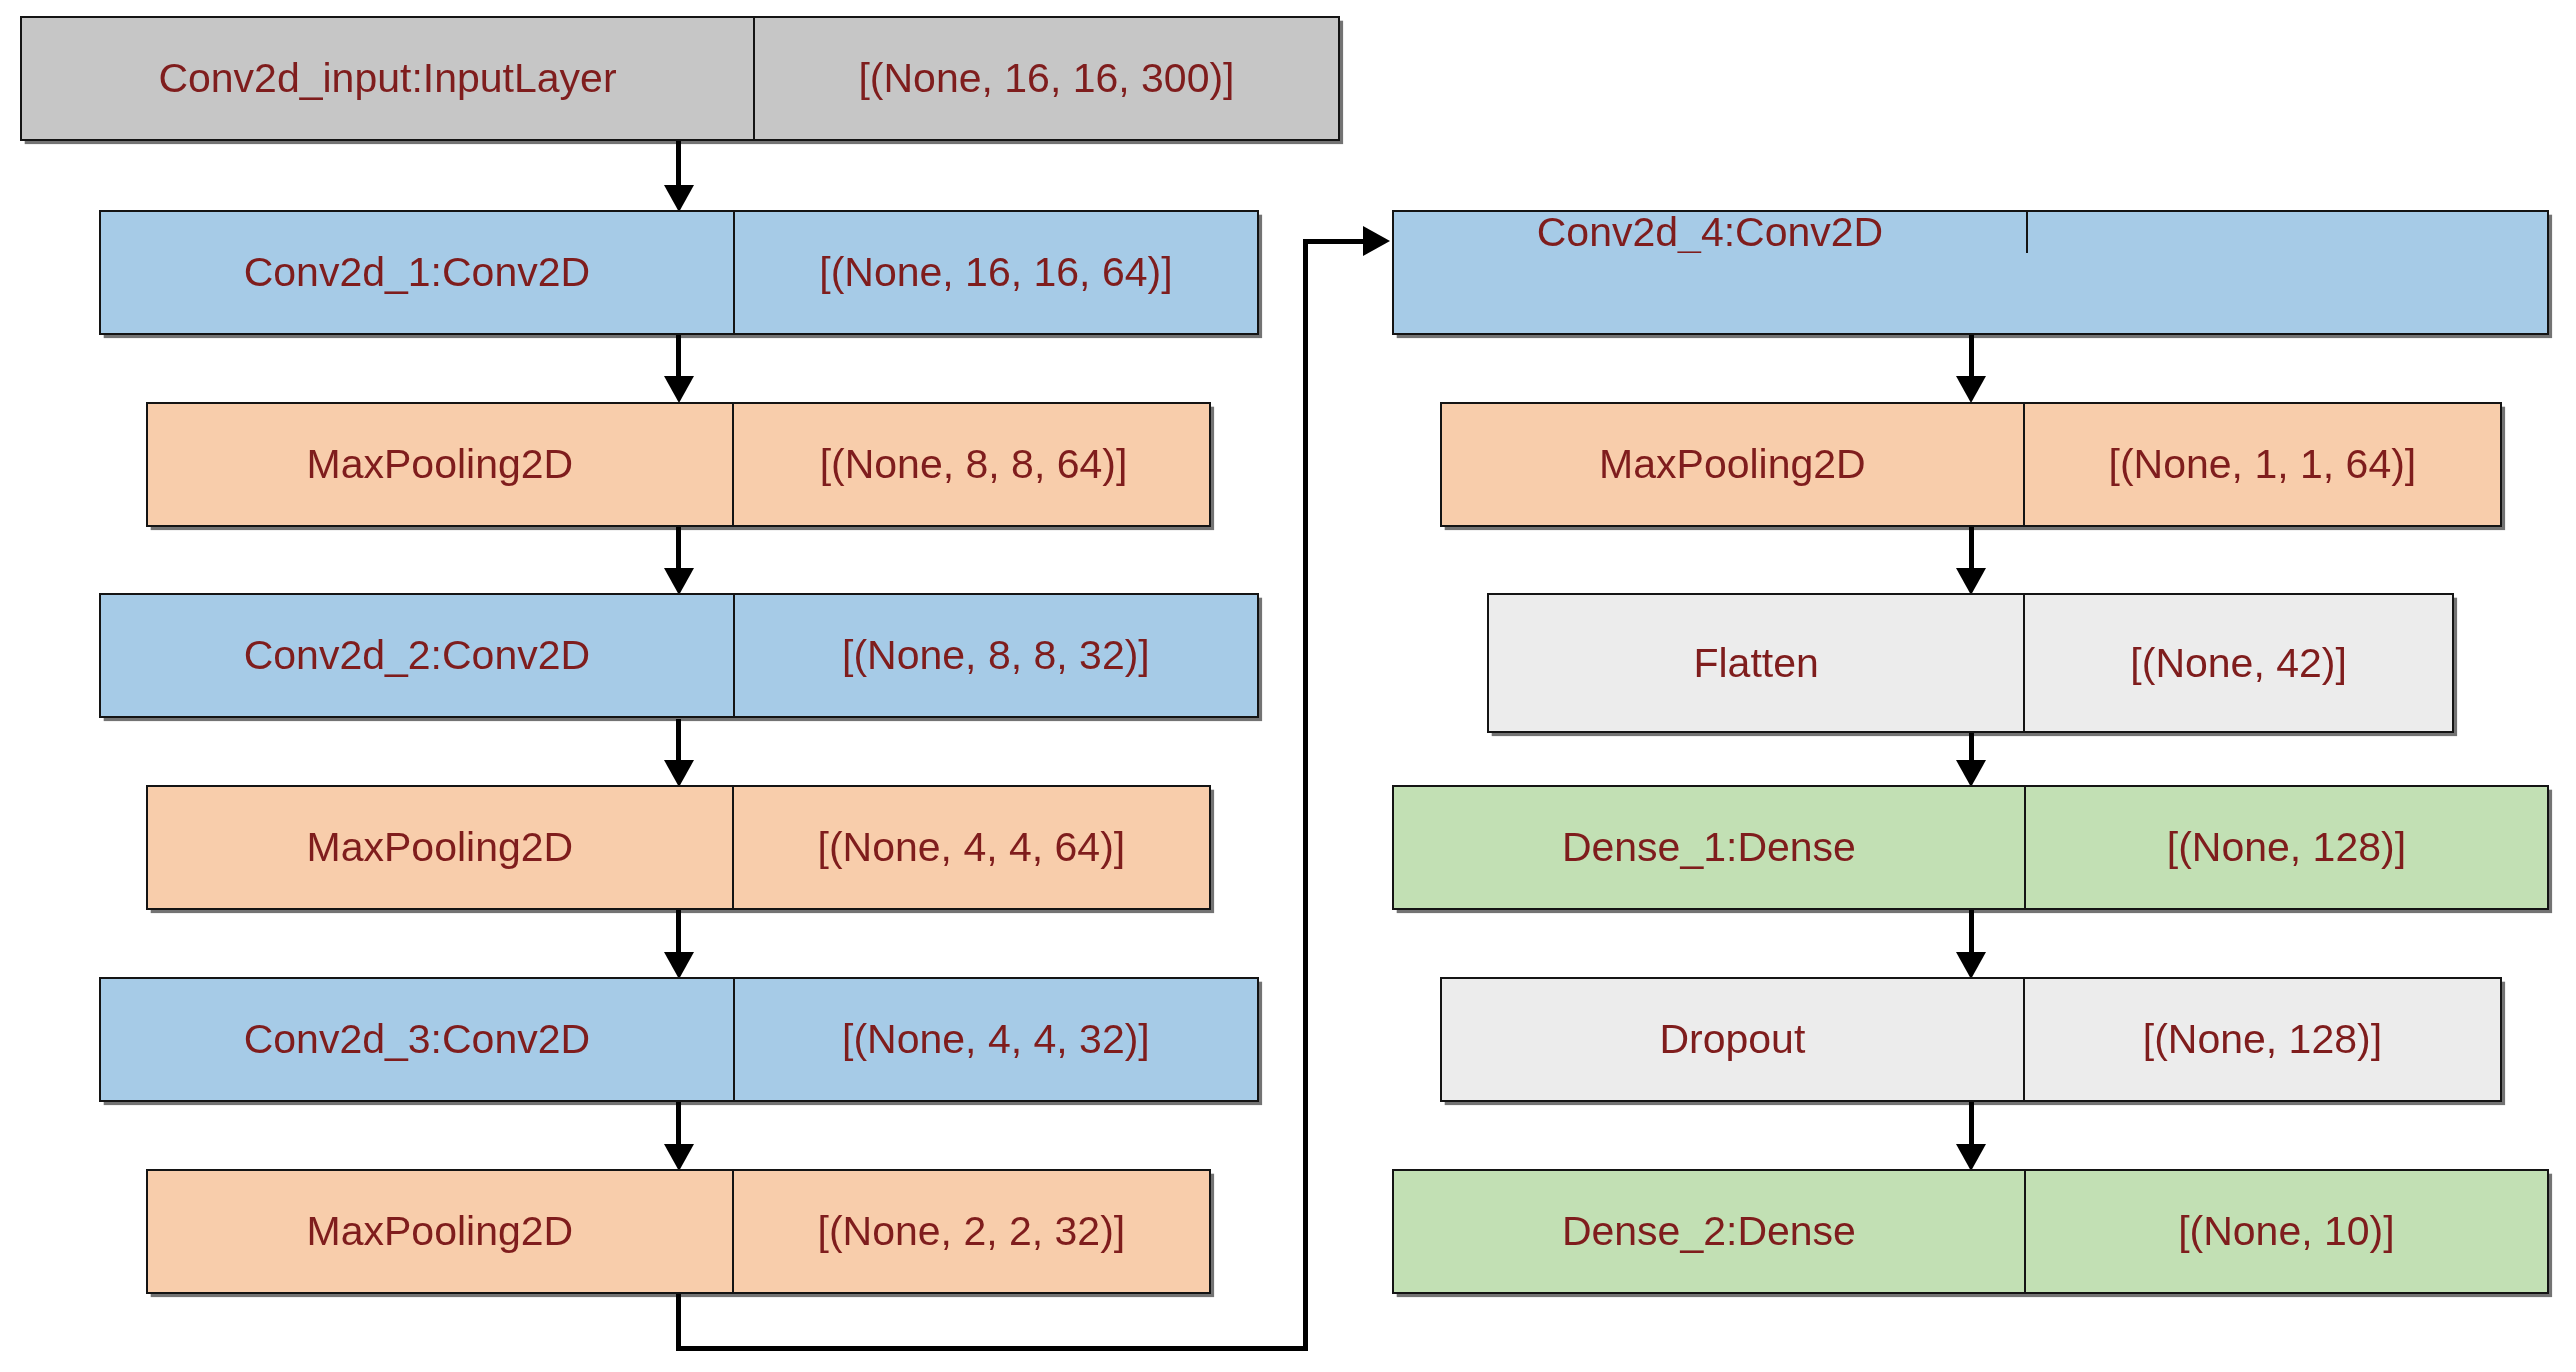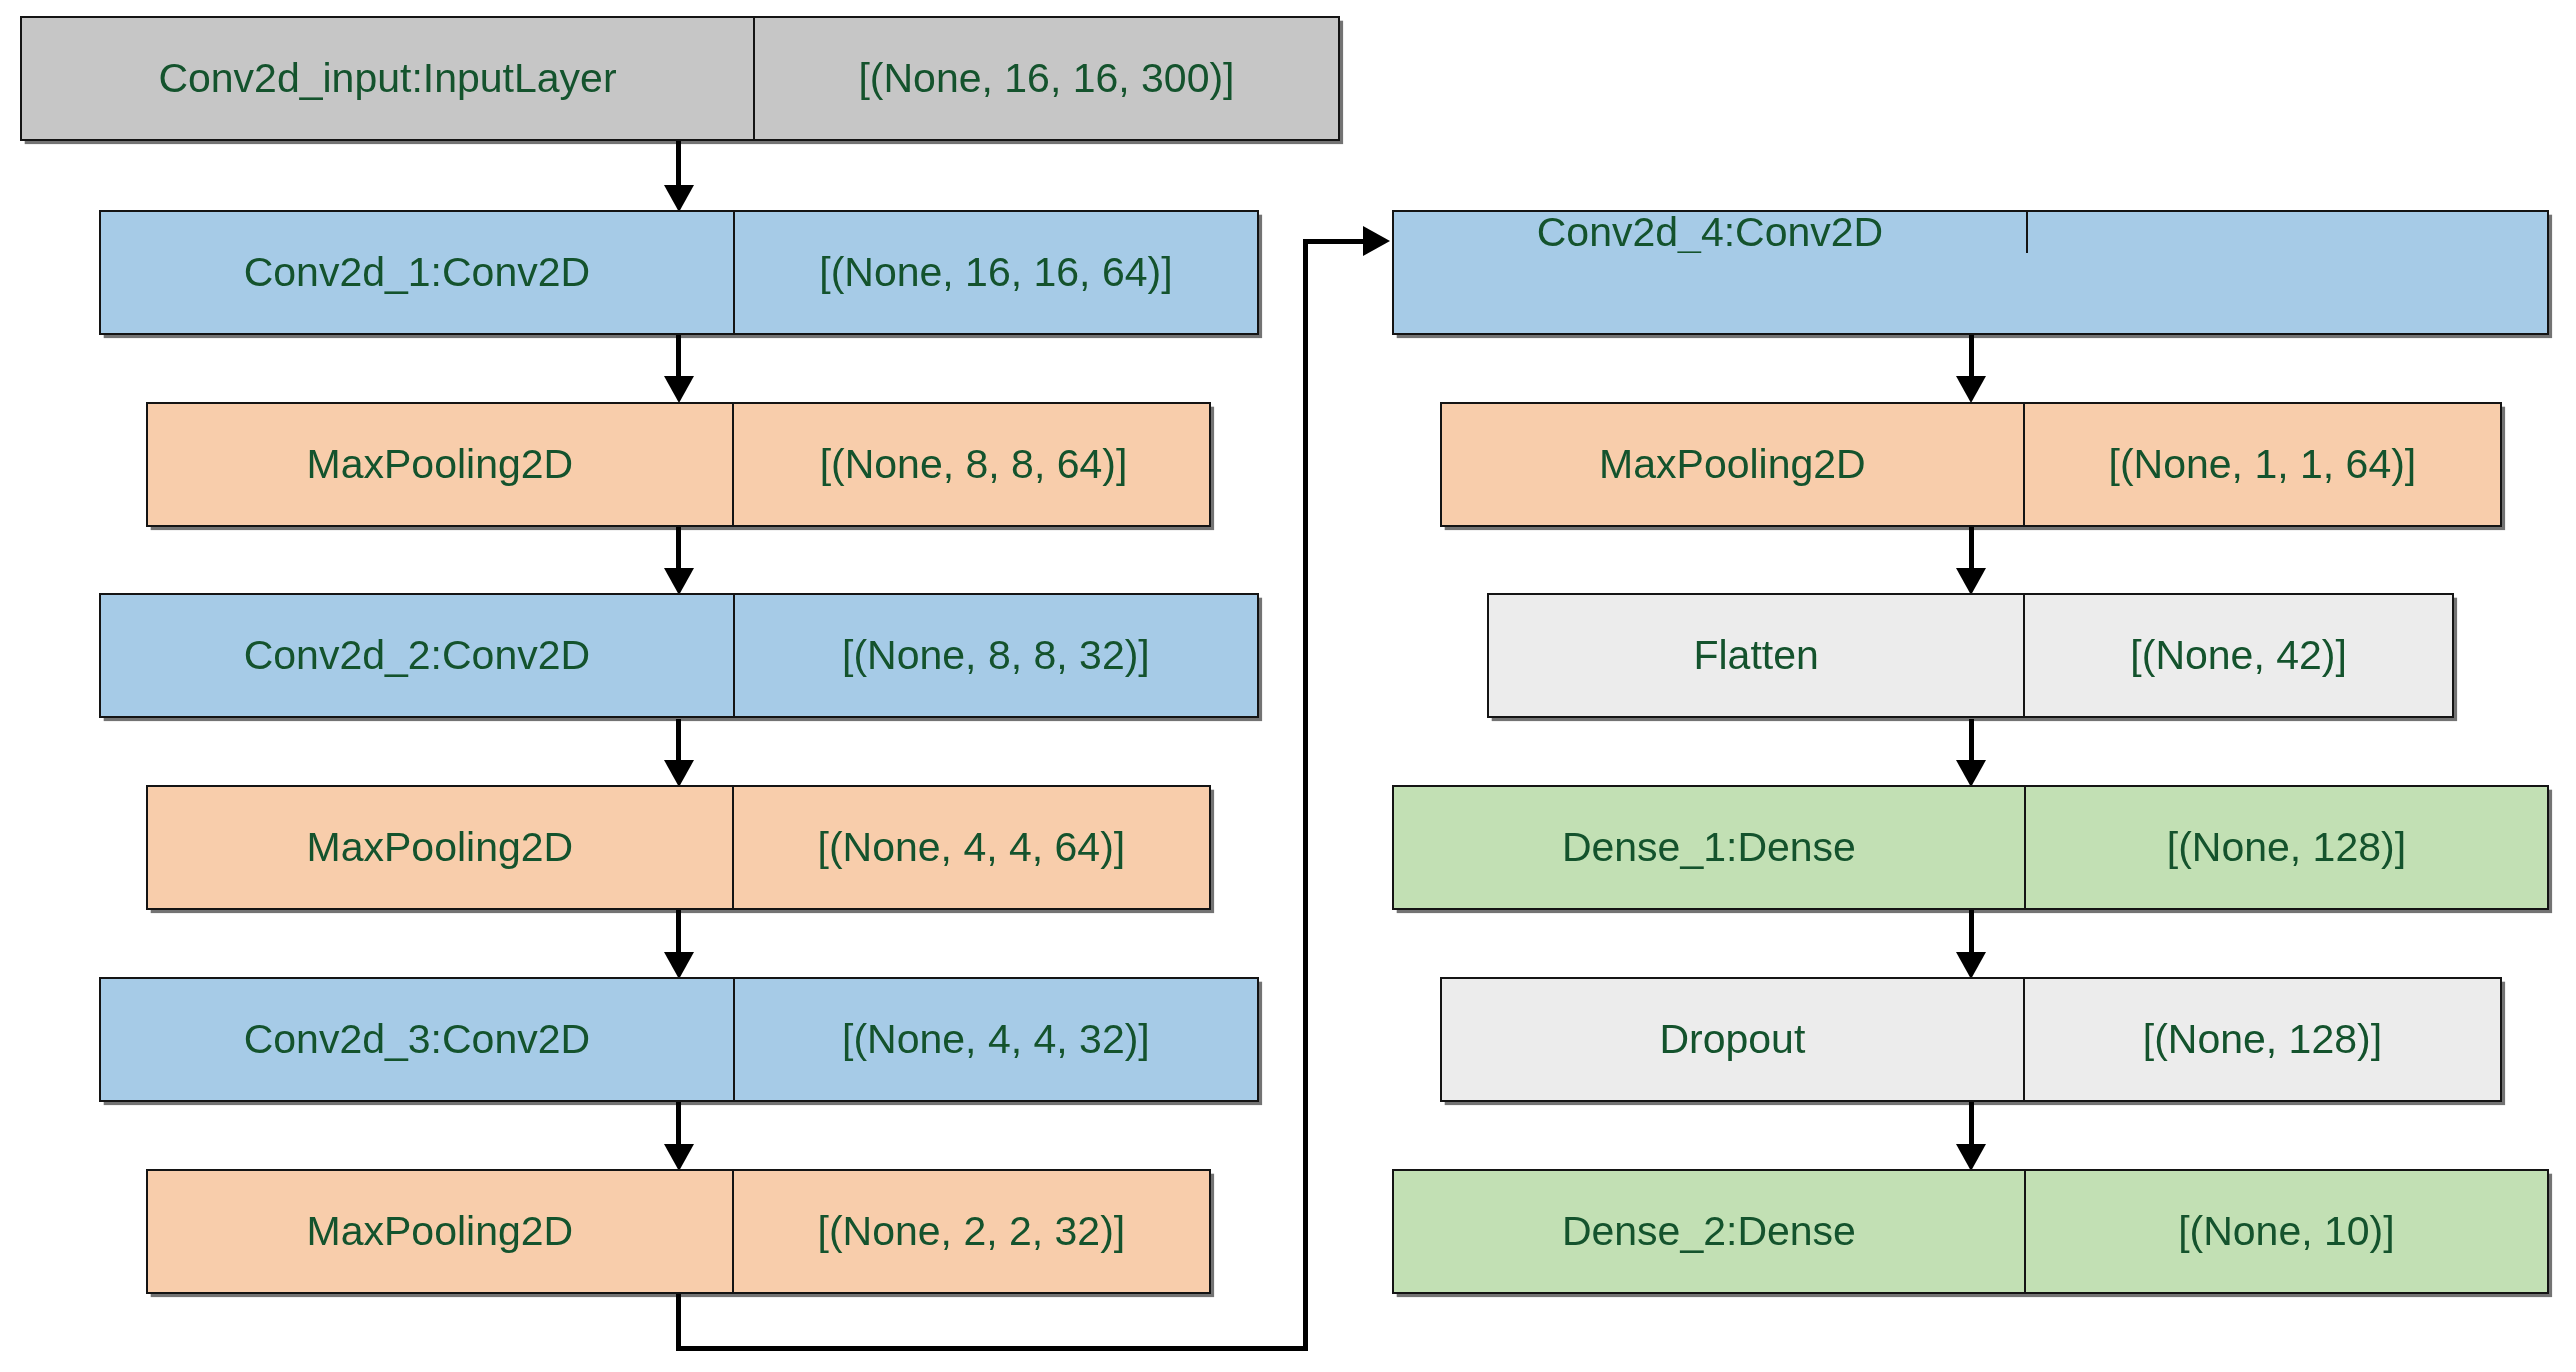--- a/index.html
+++ b/index.html
@@ -28,21 +28,21 @@
     box-shadow: 3.9px 3.9px 0 -0.8px rgba(0,0,0,0.55);
     z-index: 5;
   }
   .node .cell {
     box-sizing: border-box;
     display: flex;
     align-items: center;
     justify-content: center;
     font-size: 41px;
     line-height: 1;
-    color: #14532d;
+    color: #7f1d1d;
     white-space: nowrap;
     overflow: hidden;
     padding: 0 7.8px;
   }
   .node .cell.name {
     border-right: 2.3px solid #141414;
   }
   
   .fill-input   { background: #c6c6c6; }
   .fill-conv    { background: #a6cbe7; }
@@ -124,21 +124,21 @@
 
   <div class="node fill-conv" style="left:1392px; top:210px; width:1157px; height:125px;flex-direction:column;">
     <div class="cell name" style="width:634px;">Conv2d_4:Conv2D</div>
   </div>
 
   <div class="node fill-pool" style="left:1440px; top:402px; width:1062px; height:125px;">
     <div class="cell name" style="width:585px;">MaxPooling2D</div>
     <div class="cell shape" style="width:477px;">[(None, 1, 1, 64)]</div>
   </div>
 
-  <div class="node fill-plain" style="left:1487px; top:593px; width:967px; height:125px;">
+  <div class="node fill-plain" style="left:1487px; top:593px; width:967px; height:140px;">
     <div class="cell name" style="width:539px;">Flatten</div>
     <div class="cell shape" style="width:429px;">[(None, 42)]</div>
   </div>
 
   <div class="node fill-dense" style="left:1392px; top:785px; width:1157px; height:125px;">
     <div class="cell name" style="width:634px;">Dense_1:Dense</div>
     <div class="cell shape" style="width:523px;">[(None, 128)]</div>
   </div>
 
   <div class="node fill-plain" style="left:1440px; top:977px; width:1062px; height:125px;">

